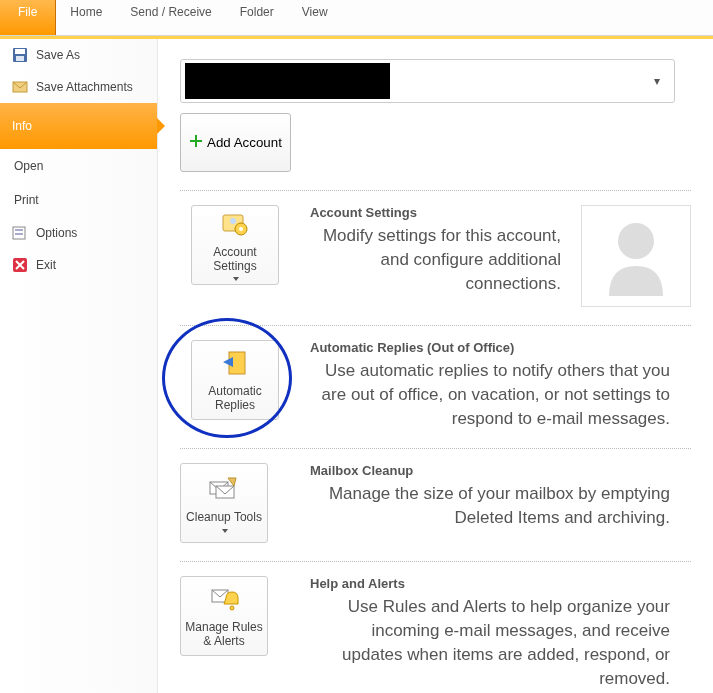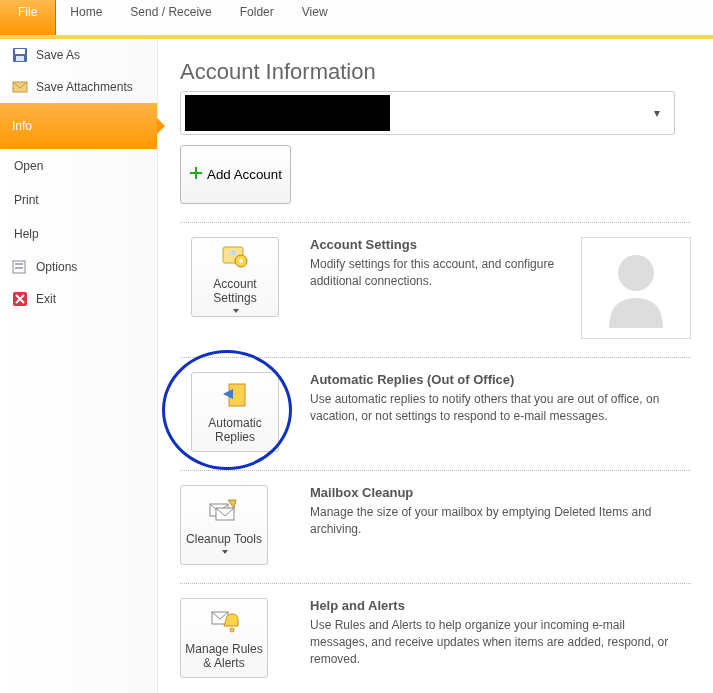--- a/index.html
+++ b/index.html
@@ -20,21 +20,21 @@
   .acct-select { display:flex; align-items:center; border:1px solid #ccc; border-radius:3px; width:495px; height:44px; background:#fff; cursor:pointer; }
   .acct-black { background:#000; width:205px; height:36px; margin:4px; }
   .acct-caret { margin-left:auto; padding:0 14px; color:#555; }
   .add-acct-btn { margin-top:10px; display:inline-flex; align-items:center; gap:4px; border:1px solid #bbb; border-radius:3px; padding:20px 8px; background:linear-gradient(#fff,#f3f3f3); cursor:pointer; }
   .hr { border: none; border-top: 1px dotted #bbb; margin: 18px 0 14px 0; }
   .section { display:flex; gap:20px; }
   .big-btn { width:88px; height:80px; border:1px solid #ccc; border-radius:3px; background:linear-gradient(#fff,#f7f7f7); display:flex; flex-direction:column; align-items:center; justify-content:center; gap:4px; cursor:pointer; text-align:center; padding:4px; color:#444; line-height:1.2; }
   .big-btn .glyph { width:32px; height:32px; display:flex; align-items:center; justify-content:center; }
   .sec-body { flex:1; }
   .sec-title { font-weight:600; color:#555; font-size:13px; margin-bottom:4px; }
-  .sec-desc { color:#555; font-size:12px; line-height:1.4; max-width:260px; }
+  .sec-desc { color:#555; font-size:17px; line-height:1.4; max-width:260px;text-align:right; }
   .sec-desc.wide { max-width:360px; }
   .avatar-box { width:110px; height:102px; border:1px solid #ddd; display:flex; align-items:center; justify-content:center; background:#fff; }
   .circle-annot { position:absolute; border:3px solid #1030c0; border-radius:50%; width:130px; height:120px; pointer-events:none; }
   .caret-down { display:inline-block; margin-left:2px; border-top:4px solid #555; border-left:3px solid transparent; border-right:3px solid transparent; vertical-align:middle; }
 </style>
 </head>
 <body>
 
 <div class="ribbon">
   <div class="ribbon-tab file">File</div>
@@ -68,23 +68,20 @@
     </div>
     <div class="side-item selected">
       <span>Info</span>
     </div>
     <div class="side-item plain">
       <span>Open</span>
     </div>
     <div class="side-item plain">
       <span>Print</span>
     </div>
-    <div class="side-item plain">
-      <span>Help</span>
-    </div>
     <div class="side-item">
       <span class="icon-sm">
         <svg width="16" height="16" viewBox="0 0 16 16">
             <rect x="1" y="2" width="12" height="12" fill="#fff" stroke="#888"></rect>
             <rect x="3" y="4" width="8" height="2" fill="#aac"></rect>
             <rect x="3" y="8" width="8" height="2" fill="#aac"></rect>
           </svg>
       </span>
       <span>Options</span>
     </div>
@@ -93,21 +90,20 @@
         <svg width="16" height="16" viewBox="0 0 16 16">
             <rect x="1" y="1" width="14" height="14" fill="#d34" rx="2"></rect>
             <path d="M4 4 L12 12 M12 4 L4 12" stroke="#fff" stroke-width="2"></path>
           </svg>
       </span>
       <span>Exit</span>
     </div>
   </div>
 
   <div class="main" style="position:relative;">
-    <div class="page-title">Account Information</div>
 
     <div class="acct-select">
       <div class="acct-black"></div>
       <span class="acct-caret">▾</span>
     </div>
 
     <button class="add-acct-btn">
       <span>
         <svg width="14" height="14" viewBox="0 0 14 14">
             <path d="M7 1 V13 M1 7 H13" stroke="#2a2" stroke-width="2"></path>

